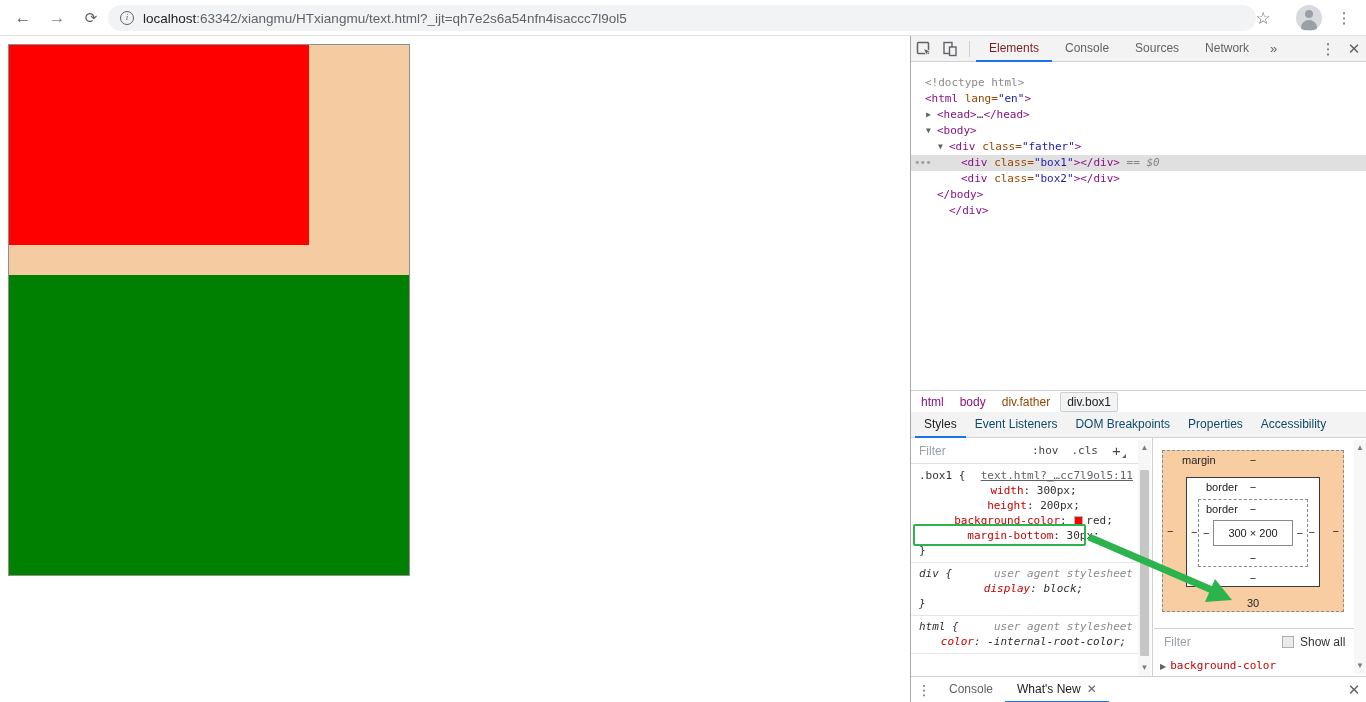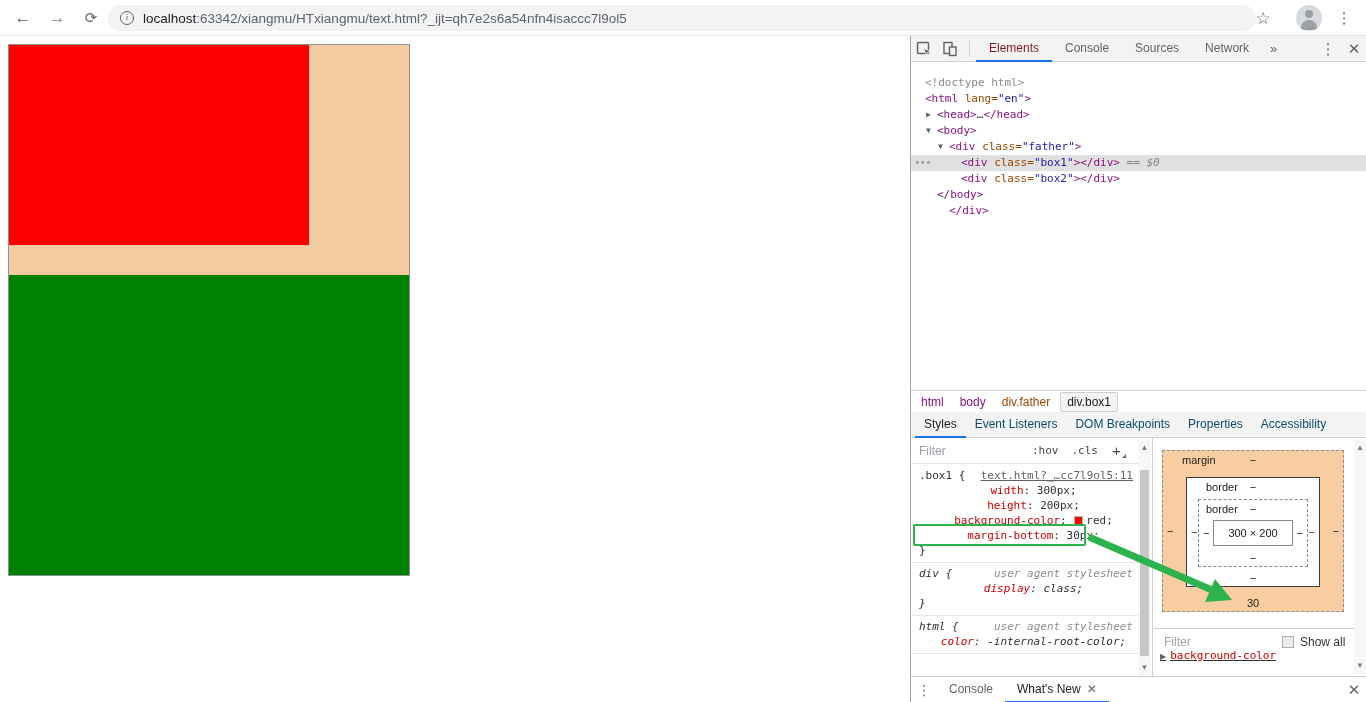--- a/index.html
+++ b/index.html
@@ -104,21 +104,21 @@
   .bm-t { position:absolute; top:3px; left:50%; transform:translateX(-50%); }
   .bm-l { position:absolute; left:4px; top:50%; transform:translateY(-50%); }
   .bm-r { position:absolute; right:4px; top:50%; transform:translateY(-50%); }
   .bm-b { position:absolute; bottom:2px; left:50%; transform:translateX(-50%); }
   .cmp-divider { position:absolute; left:0; top:190px; width:213px; height:1px; background:#d0d0d0; }
   .cmp-filter { position:absolute; left:0; top:191px; width:200px; height:26px; display:flex; align-items:center; }
   .cmp-filter input { border:none; outline:none; background:transparent; font-size:12px; width:90px; margin-left:10px; font-family:"Liberation Sans", sans-serif; }
   .cmp-filter input::placeholder { color:#9aa0a6; }
   .checkbox { width:12px; height:12px; border:1px solid #b0b0b0; background:#ebebeb; margin-left:28px; flex:none; }
   .cmp-showall { margin-left:6px; color:#333; }
-  .cmp-prop { position:absolute; left:6px; top:209px; height:17px; line-height:17px; white-space:nowrap;text-decoration:underline; }
+  .cmp-prop { position:absolute; left:6px; top:219px; height:17px; line-height:17px; white-space:nowrap; }
   .cmp-tri { color:#5f6368; font-size:8px; margin-right:4px; }
   .cmp-name { font-family:"DejaVu Sans Mono", monospace; font-size:11px; color:#c80000; }
 
   
   .dt-drawer { position:absolute; left:0; top:640px; width:456px; height:26px; border-top:1px solid #d0d0d0; background:#fff; display:flex; align-items:center; }
   .drawer-kebab { width:26px; text-align:center; color:#5f6368; font-size:14px; }
   .drawer-tab { height:26px; line-height:25px; padding:0 12px; color:#5f6368; cursor:pointer; white-space:nowrap; }
   .drawer-tab.active { color:#202124; box-shadow:inset 0 -2px 0 #1a73e8; }
   .drawer-tab .tclose { margin-left:6px; color:#5f6368; }
   .drawer-spacer { flex:1; }
@@ -217,21 +217,21 @@
         <div class="rule-block">
           <div class="sline"><span class="sel-txt">.box1 {</span><span class="src-link">text.html?_…cc7l9ol5:11</span></div>
           <div class="sline prop"><span class="p-name">width</span><span class="p-val">: </span><span class="p-val">300px;</span></div>
           <div class="sline prop"><span class="p-name">height</span><span class="p-val">: </span><span class="p-val">200px;</span></div>
           <div class="sline prop"><span class="p-name">background-color</span><span class="p-val">: </span><span class="swatch" style="background: rgb(255, 0, 0);"></span><span class="p-val">red;</span></div>
           <div class="sline prop annotated"><span class="p-name">margin-bottom</span><span class="p-val">: </span><span class="p-val">30px;</span></div>
           <div class="sline">}</div>
         </div>
         <div class="rule-block ua">
           <div class="sline"><span class="sel-txt">div {</span><span class="origin">user agent stylesheet</span></div>
-          <div class="sline prop"><span class="p-name">display</span><span class="p-val">: </span><span class="p-val">class;</span></div>
+          <div class="sline prop"><span class="p-name">display</span><span class="p-val">: </span><span class="p-val">block;</span></div>
           <div class="sline">}</div>
         </div>
         <div class="rule-block ua">
           <div class="sline"><span class="sel-txt">html {</span><span class="origin">user agent stylesheet</span></div>
           <div class="sline prop"><span class="p-name">color</span><span class="p-val">: </span><span class="p-val">-internal-root-color;</span></div>
         </div>
       </div>
     <div class="vscroll vs-styles">
       <div class="vs-arrow vs-up">▲</div>
       <div class="vs-thumb" style="top:30px; height:186px;"></div>

